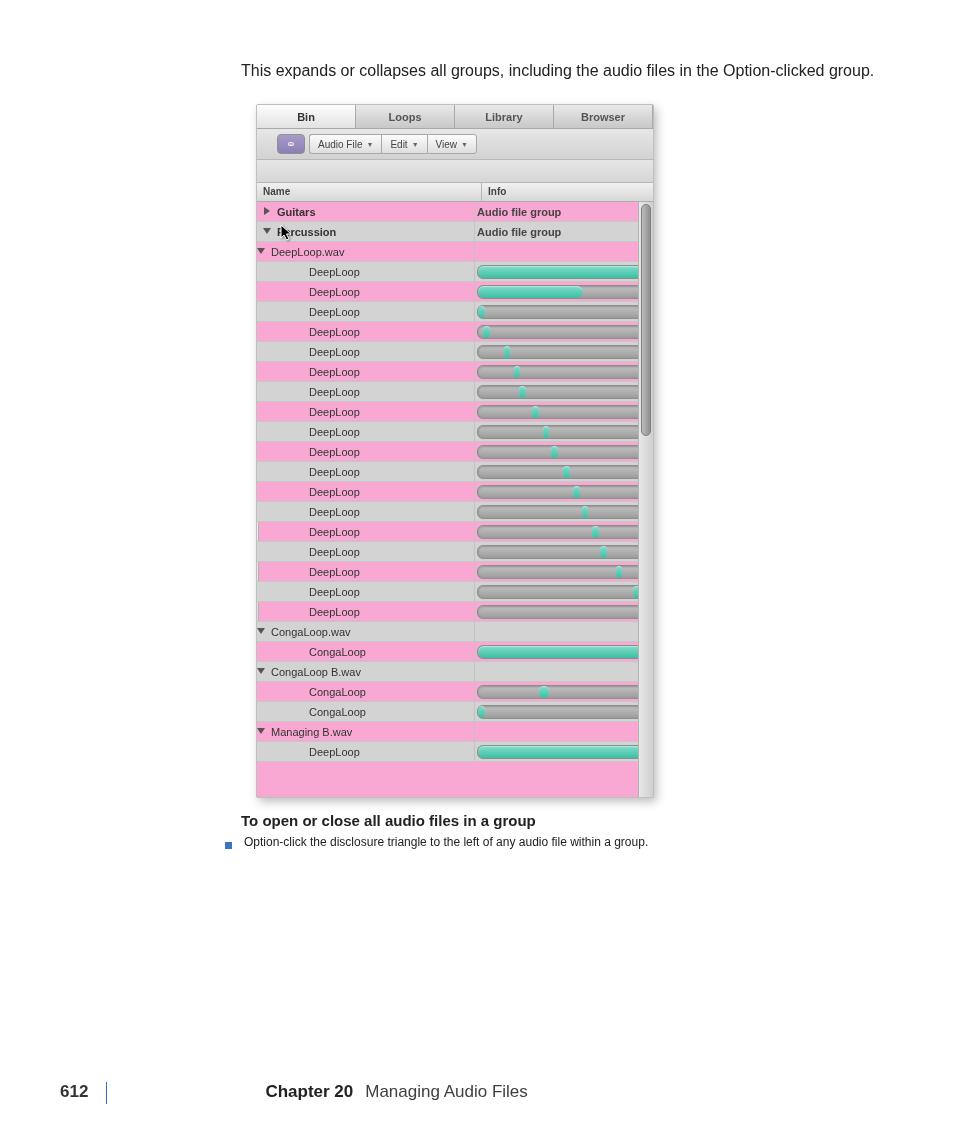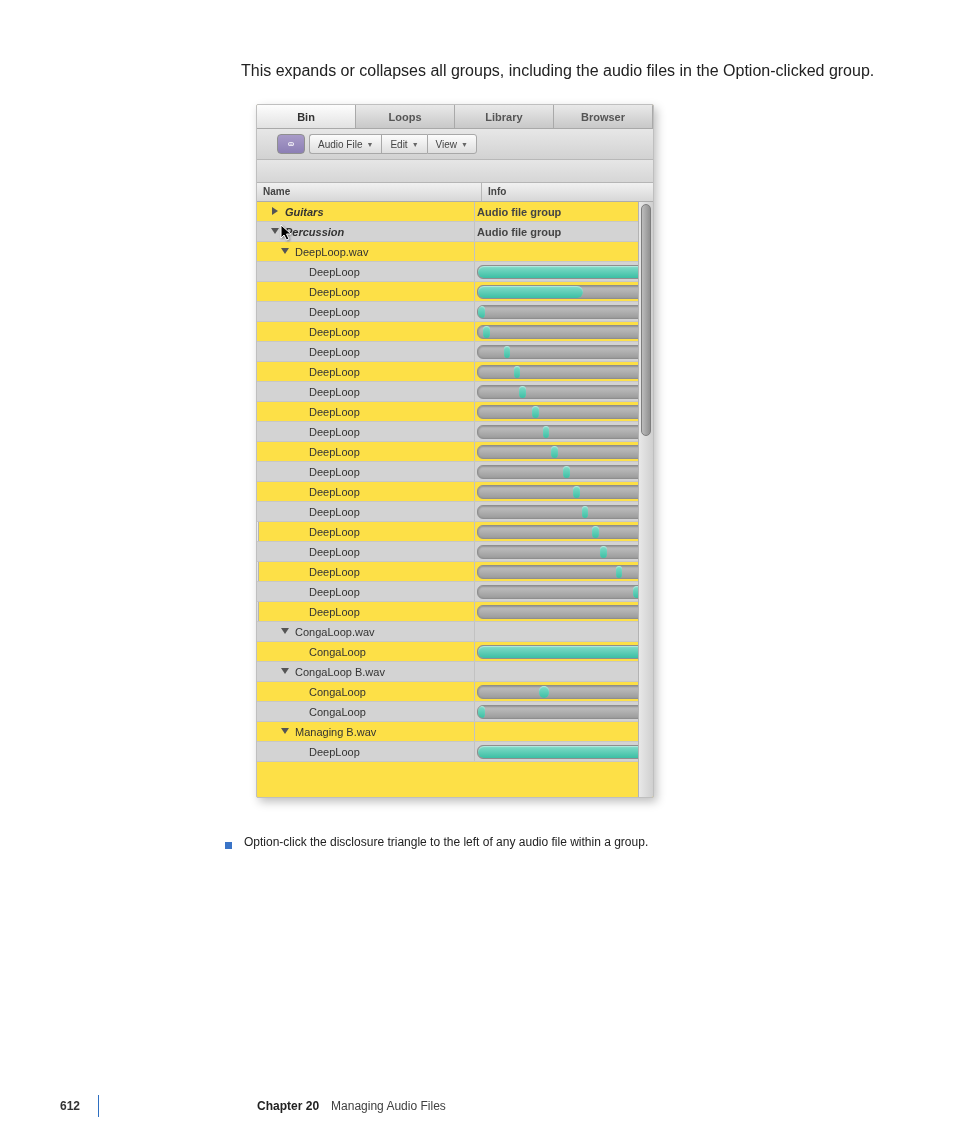--- a/index.html
+++ b/index.html
@@ -1,19 +1,19 @@
 <!DOCTYPE html>
 <html><head>
 <meta charset="utf-8">
 <style>
   html,body{margin:0;padding:0;background:#fff;font-family:"Myriad Pro","Helvetica Neue",Arial,sans-serif;color:#222;}
   .page{width:954px;height:1145px;position:relative;box-sizing:border-box;}
   .body-text{position:absolute;left:241px;top:60px;width:660px;font-size:16px;line-height:1.35;}
   .screenshot{position:absolute;left:256px;top:104px;width:396px;height:692px;
-    background:#fde047;border:1px solid #bfbfbf;border-radius:2px;
+    background:#f9a8d4;border:1px solid #bfbfbf;border-radius:2px;
     box-shadow:3px 4px 10px rgba(0,0,0,.25);overflow:hidden;}
   .tabs{display:flex;height:24px;background:linear-gradient(#eaeaea,#cfcfcf);}
   .tab{flex:1;font-size:11px;font-weight:bold;color:#555;text-align:center;line-height:24px;
     border-right:1px solid #a9a9a9;border-bottom:1px solid #a9a9a9;
     background:linear-gradient(#e9e9e9,#c8c8c8);}
   .tab.active{background:linear-gradient(#fdfdfd,#e2e2e2);color:#333;}
   .toolbar{display:flex;align-items:center;gap:4px;height:30px;padding:0 20px;
     background:linear-gradient(#e7e7e7,#d2d2d2);border-bottom:1px solid #b8b8b8;}
   .link-btn{width:26px;height:18px;border:1px solid #8f8f8f;border-radius:4px;
     background:linear-gradient(#a89bc8,#8c7fb5);display:flex;align-items:center;justify-content:center;}
@@ -31,41 +31,41 @@
   .col-name{width:218px;padding-left:6px;line-height:18px;border-right:1px solid #b7b7b7;}
   .col-info{flex:1;padding-left:6px;line-height:18px;}
   .rows{position:relative;}
   .row{display:flex;height:19px;font-size:11px;color:#333;border-bottom:1px solid #c7c7c7;}
   .row.alt{background:#d3d3d3;}
   .row .name{width:218px;display:flex;align-items:center;border-right:1px solid #c2c2c2;box-sizing:border-box;}
   .row .info{flex:1;display:flex;align-items:center;padding:0 4px 0 2px;font-weight:bold;color:#444;}
   .disclosure{width:10px;height:10px;margin-right:4px;}
   .disclosure svg{display:block;}
   .bold{font-weight:bold;}
-  .indent-0{padding-left:14px;font-style:italic;}
-  .indent-1{padding-left:24px;}
+  .indent-0{padding-left:6px;}
+  .indent-1{}
   .indent-2{padding-left:52px;}
   .bar-wrap{position:relative;width:100%;height:12px;border:1px solid #8e8e8e;border-radius:6px;
     background:linear-gradient(#c2c2c2,#9c9c9c);overflow:hidden;box-shadow:inset 0 1px 2px rgba(0,0,0,.25);}
   .bar-fill{position:absolute;top:0;bottom:0;background:linear-gradient(#83dcc9,#3cbfa4);
     border-radius:6px;box-shadow:inset 0 1px 1px rgba(255,255,255,.4);}
   .scrollbar{position:absolute;right:0;top:0;bottom:0;width:14px;
     background:linear-gradient(90deg,#e8e8e8,#cfcfcf);border-left:1px solid #b3b3b3;}
   .scroll-thumb{position:absolute;left:2px;right:2px;top:2px;height:230px;border-radius:6px;
     background:linear-gradient(90deg,#bcbcbc,#8f8f8f);border:1px solid #7d7d7d;}
   .table-area{position:relative;height:596px;overflow:hidden;}
   .cursor{position:absolute;left:23px;top:2px;z-index:5;}
   .cursor svg{display:block;filter:drop-shadow(1px 1px 1px rgba(0,0,0,.4));}
   .left-strip{position:absolute;left:-14px;top:400px;width:14px;height:130px;
     background:linear-gradient(#efefef,#d8d8d8);border:1px solid #b4b4b4;border-radius:3px 0 0 3px;}
   .heading{position:absolute;left:241px;top:812px;font-size:15px;font-weight:bold;}
   .bullet-row{position:absolute;left:225px;top:835px;display:flex;align-items:flex-start;gap:12px;width:680px;}
   .sq{width:7px;height:7px;background:#3a74c7;margin-top:7px;flex:0 0 auto;}
   .bullet-row .txt{font-size:12px;}
-  .footer{position:absolute;left:60px;bottom:28px;display:flex;align-items:center;font-size:12px;}
+  .footer{position:absolute;left:60px;bottom:41px;display:flex;font-size:17px;}
   .footer .pn{font-weight:bold;color:#333;}
   .footer .sep{width:1px;height:22px;background:#2e6fc1;margin:0 18px 0 18px;}
   .footer .gap{width:140px;}
   .footer .ch{font-weight:bold;margin-right:12px;}
   .footer .title{color:#404040;}
 </style>
 </head>
 <body>
 <div class="page">
 
@@ -403,20 +403,21 @@
               </div>
             </div>
           </div>
         </div>
     <div class="scrollbar">
       <div class="scroll-thumb"></div>
     </div>
   </div>
 </div>
 
+<div class="heading">To open or close all audio files in a group</div>
 
 <div class="bullet-row">
   <div class="sq"></div>
   <div class="txt">Option-click the disclosure triangle to the left of any audio file within a group.</div>
 </div>
 
 <div class="footer">
   <span class="pn">612</span>
   <span class="sep"></span>
   <span class="gap"></span>

